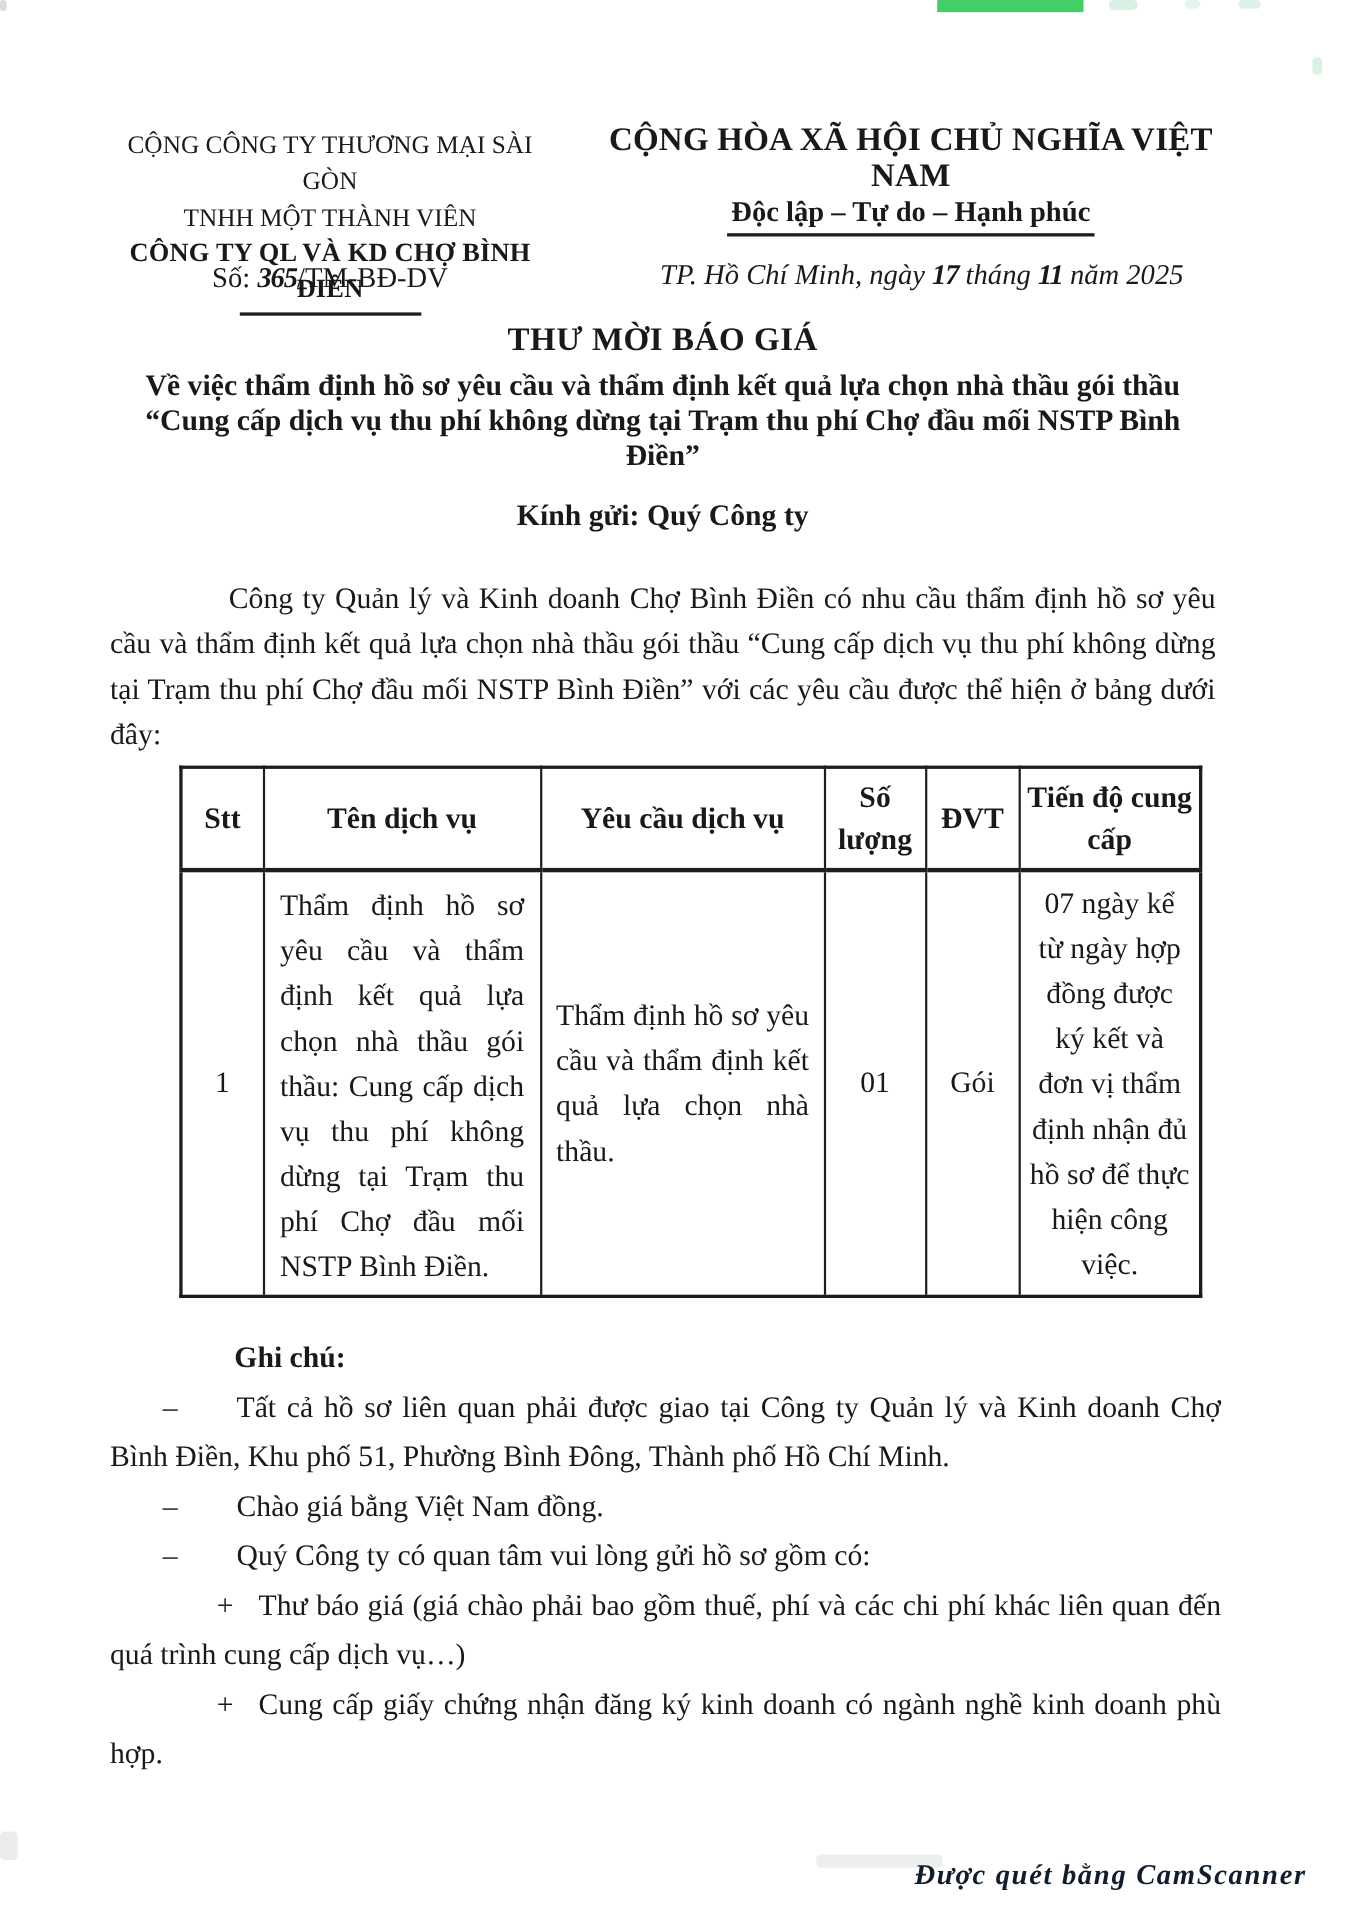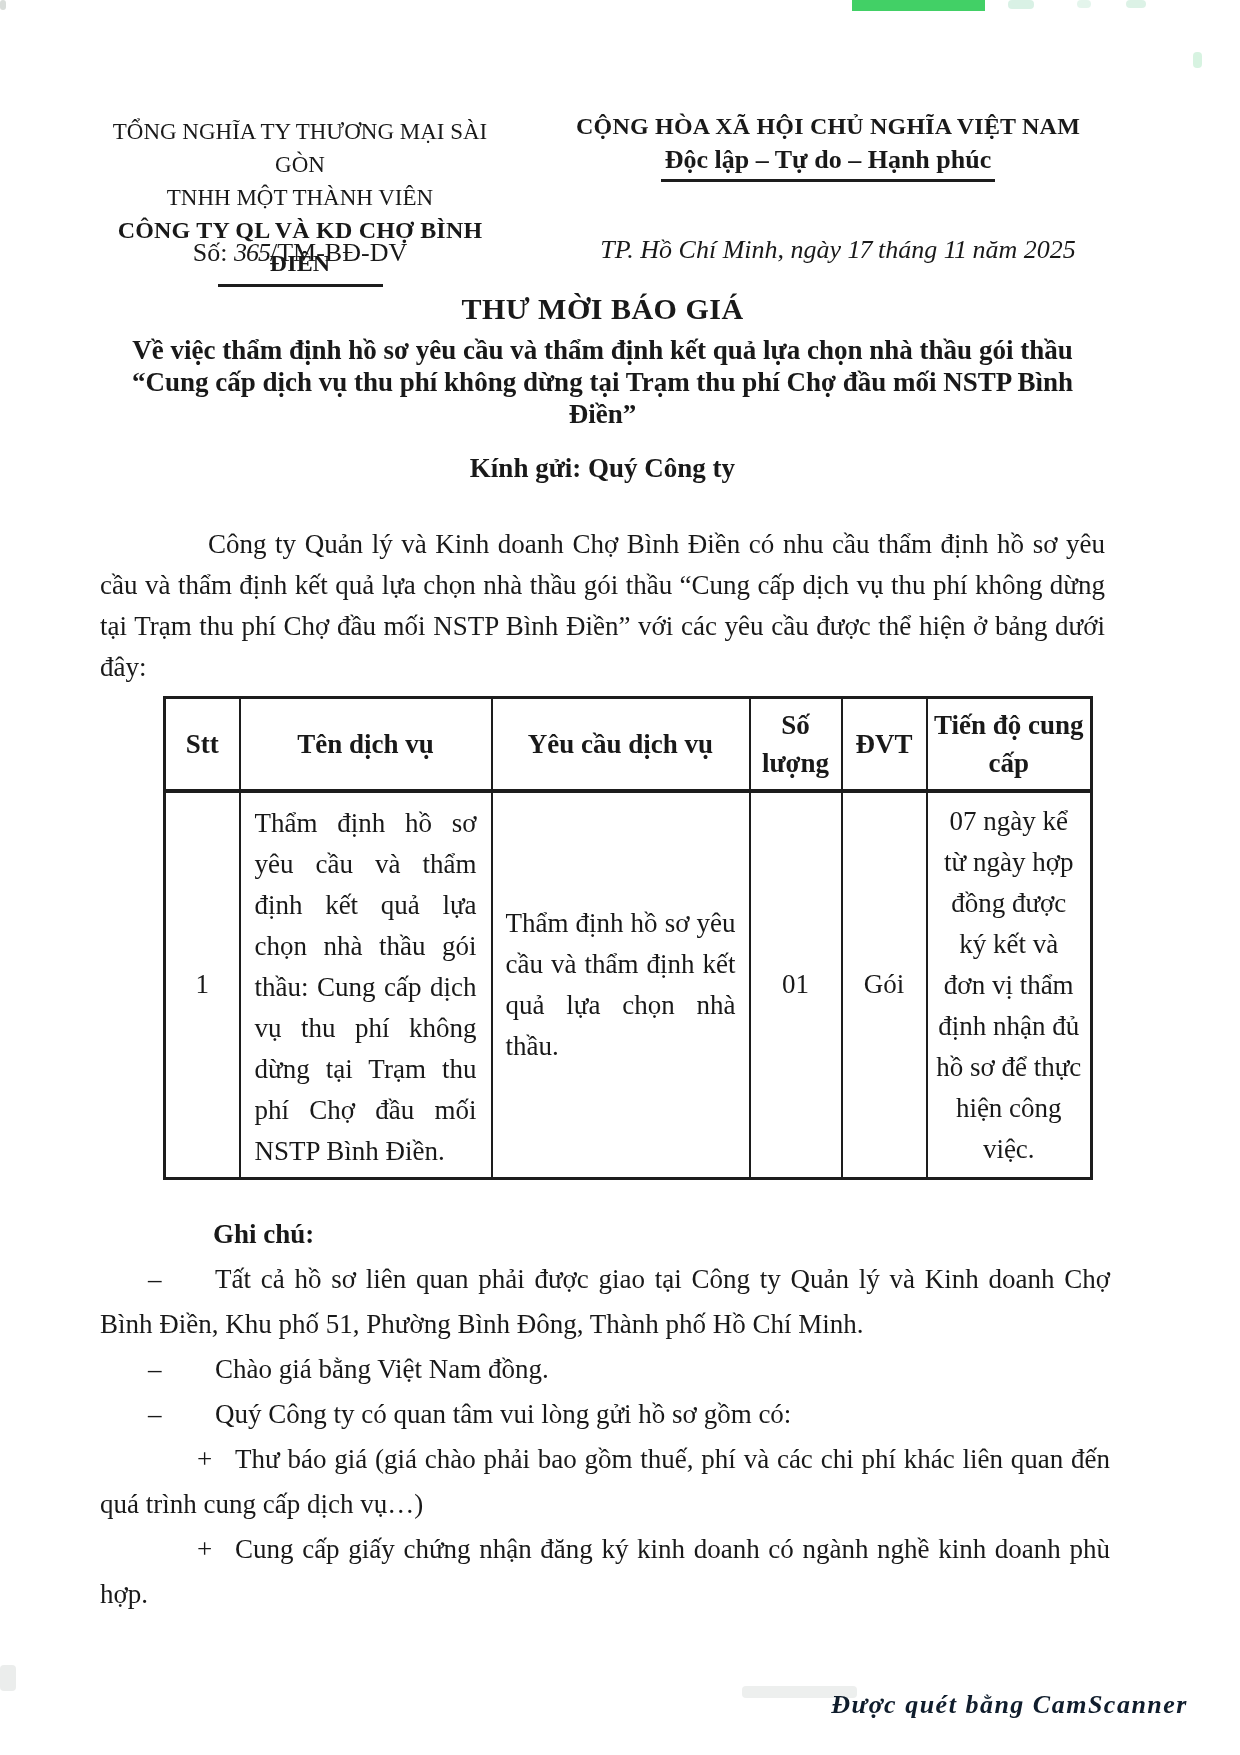--- a/index.html
+++ b/index.html
@@ -23,24 +23,24 @@
   .sm5{left:0;top:1665px;width:16px;height:26px;background:#ebedec;}
   .sm6{left:742px;top:1686px;width:115px;height:12px;background:#edefee;}
   .sm7{left:0;top:0;width:6px;height:10px;background:#d9ddda;}
 
   
   .header-left{position:absolute;left:100px;top:115px;width:400px;text-align:center;
     font-size:23px;line-height:33px;}
   .header-left .l3{font-weight:bold;font-size:24px;letter-spacing:.2px;}
   .rule-short{width:165px;border-bottom:3px solid #1d1d1d;margin:4px auto 0;height:0;}
   .doc-no{position:absolute;left:100px;top:238px;width:400px;text-align:center;font-size:26px;}
-  .hand{font-style:italic;font-weight:400;letter-spacing:-1px;margin-top:36px;}
+  .hand{font-style:italic;font-weight:700;letter-spacing:-1px;margin-top:36px;}
 
   .header-right{position:absolute;left:548px;top:110px;width:560px;text-align:center;}
-  .header-right .r1{font-weight:bold;font-size:24px;line-height:33px;letter-spacing:.2px;}
+  .header-right .r1{font-weight:bold;font-size:30px;line-height:33px;letter-spacing:.2px;}
   .header-right .r2{display:inline-block;font-weight:bold;font-size:26px;line-height:33px;
     padding:0 4px 3px;border-bottom:3px solid #1d1d1d;}
   .date-line{position:absolute;left:548px;top:235px;width:580px;text-align:center;
     font-style:italic;font-size:26px;}
 
   
   .content{position:absolute;left:100px;top:0;width:1005px;}
   .title{margin:290px 0 0;text-align:center;font-weight:bold;font-size:30px;line-height:38px;letter-spacing:.5px;}
   .subtitle{margin:6px auto 5px;width:985px;text-align:center;font-weight:bold;font-size:27px;line-height:32px;}
   .salutation{margin:18px 0 0;text-align:center;font-weight:bold;font-size:27px;line-height:40px;}
@@ -84,21 +84,21 @@
   <div class="green-bar"></div>
   <div class="smudge sm1"></div>
   <div class="smudge sm2"></div>
   <div class="smudge sm3"></div>
   <div class="smudge sm4"></div>
   <div class="smudge sm5"></div>
   <div class="smudge sm6"></div>
   <div class="smudge sm7"></div>
 
   <div class="header-left">
-    <div>TỔNG NGHĨA TY THƯƠNG MẠI SÀI GÒN</div>
+    <div>CỘNG CÔNG TY THƯƠNG MẠI SÀI GÒN</div>
     <div>TNHH MỘT THÀNH VIÊN</div>
     <div class="l3">CÔNG TY QL VÀ KD CHỢ BÌNH ĐIỀN</div>
     <div class="rule-short"></div>
   </div>
   <div class="doc-no"><span>Số: </span><span class="hand">365</span><span>/TM-BĐ-DV</span></div>
 
   <div class="header-right">
     <div class="r1">CỘNG HÒA XÃ HỘI CHỦ NGHĨA VIỆT NAM</div>
     <div><span class="r2">Độc lập – Tự do – Hạnh phúc</span></div>
   </div>

